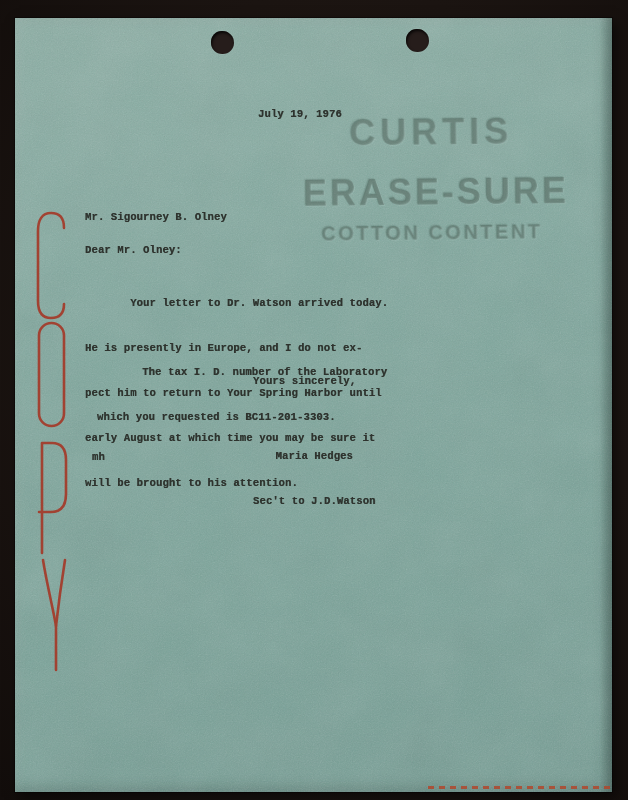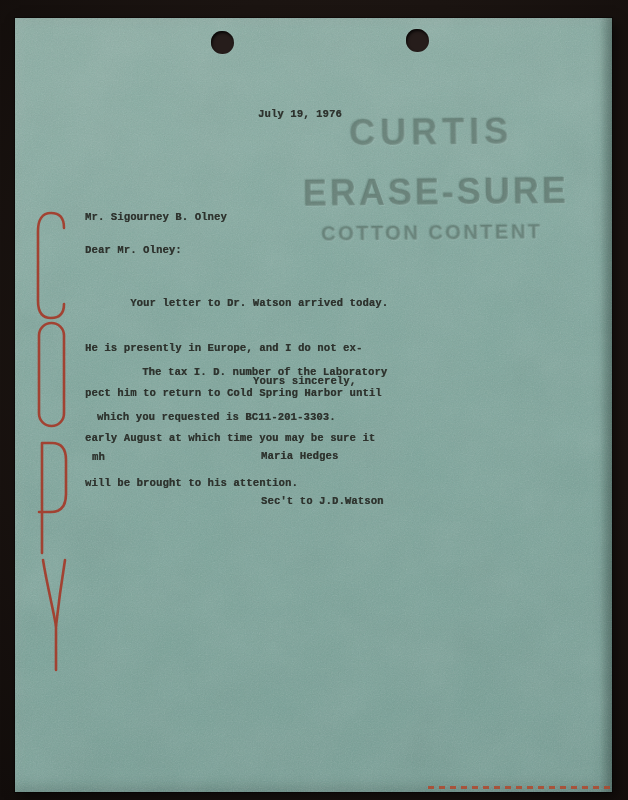--- a/index.html
+++ b/index.html
@@ -90,33 +90,33 @@
 
   <div class="tw" style="left:85px; top:180px;">
     <div>Mr. Sigourney B. Olney</div>
   </div>
 
   <div class="tw" style="left:85px; top:243px;">Dear Mr. Olney:</div>
 
   <div class="tw" style="left:85px; top:266px;">
     <div>       Your letter to Dr. Watson arrived today.</div>
     <div>He is presently in Europe, and I do not ex-</div>
-    <div>pect him to return to Cold Spring Harbor until</div>
+    <div>pect him to return to Your Spring Harbor until</div>
     <div>early August at which time you may be sure it</div>
     <div>will be brought to his attention.</div>
   </div>
 
   <div class="tw" style="left:85px; top:335px;margin-left:12px;">
     <div>       The tax I. D. number of the Laboratory</div>
     <div>which you requested is BC11-201-3303.</div>
   </div>
 
   <div class="tw" style="left:253px; top:374px;">Yours sincerely,</div>
 
-  <div class="tw" style="left:261px; top:419px;">
+  <div class="tw" style="left:253px; top:419px;text-align:center;">
     <div>Maria Hedges</div>
     <div>Sec't to J.D.Watson</div>
   </div>
 
   <div class="tw" style="left:84px; top:450px;margin-left:8px;">mh</div>
 
   <div class="stitch"></div>
 
 </div>
 

